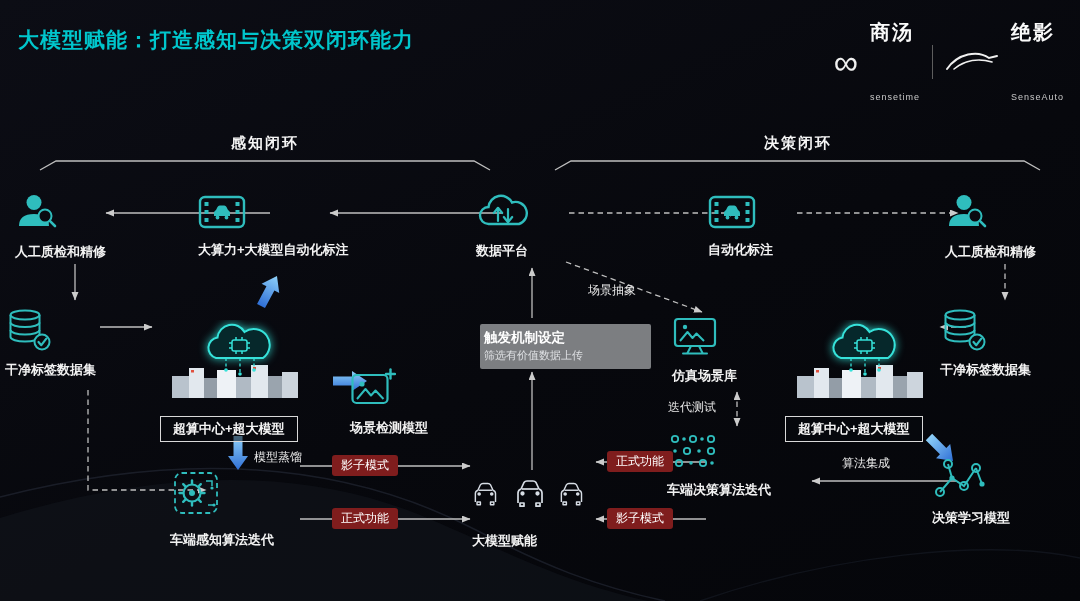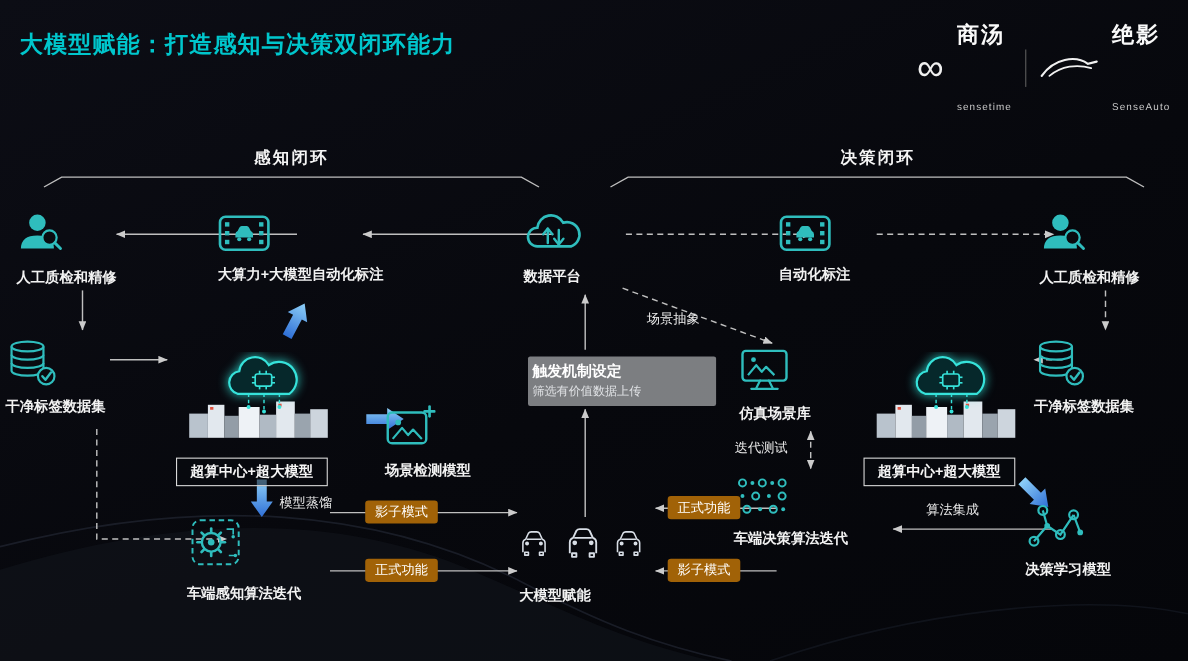--- a/index.html
+++ b/index.html
@@ -16,21 +16,21 @@
   .logos { position:absolute; right:16px; top:22px; display:flex; align-items:center; gap:12px; }
   .logo-col { display:flex; flex-direction:column; align-items:flex-start; line-height:1.05;gap:48px; }
   .logo-zh { font-size:20px; font-weight:bold; color:#fafafa; letter-spacing:2px; }
   .logo-en { font-size:9px; color:#c9c9c9; letter-spacing:1px; margin-top:2px; }
   .logo-glyph { font-size:34px; color:#f0f0f0; line-height:30px; }
   .logo-divider { width:1px; height:34px; background:#5d5d5d; }
   .loop-label { position:absolute; width:200px; text-align:center; font-size:15px; font-weight:bold; color:#f5f5f5; letter-spacing:2px; }
   .node { position:absolute; display:flex; flex-direction:column; align-items:flex-start; }
   .nlabel { font-size:13px; font-weight:bold; color:#f2f2f2; white-space:nowrap; margin-top:9px; text-align:center; }
   .boxlabel { font-size:13px; font-weight:bold; color:#f5f5f5; border:1px solid #d9d9d9; padding:3px 12px; margin-top:16px; background:rgba(8,10,14,.55); white-space:nowrap; }
-  .tag { position:absolute; width:66px; height:21px; line-height:21px; text-align:center; background:#a16207; color:#fff; font-size:12px; border-radius:3px; }
+  .tag { position:absolute; width:66px; height:21px; line-height:21px; text-align:center; background:#7f1d1d; color:#fff; font-size:12px; border-radius:3px; }
   .edge-label { position:absolute; font-size:12px; color:#e9e9e9; white-space:nowrap; }
   .trigger { position:absolute; left:480px; top:324px; width:171px; padding:5px 4px 6px; background:rgba(144,147,151,.85); border-radius:2px; text-align:left; }
   .trigger .t1 { font-size:13.5px; font-weight:bold; color:#ffffff; }
   .trigger .t2 { font-size:11px; color:#dfe1e4; margin-top:1px; }
   .glowwrap { filter:drop-shadow(0 0 5px rgba(47,224,214,.85)); }
 </style>
 </head>
 <body>
 
 <svg class="layer" width="1080" height="601">

